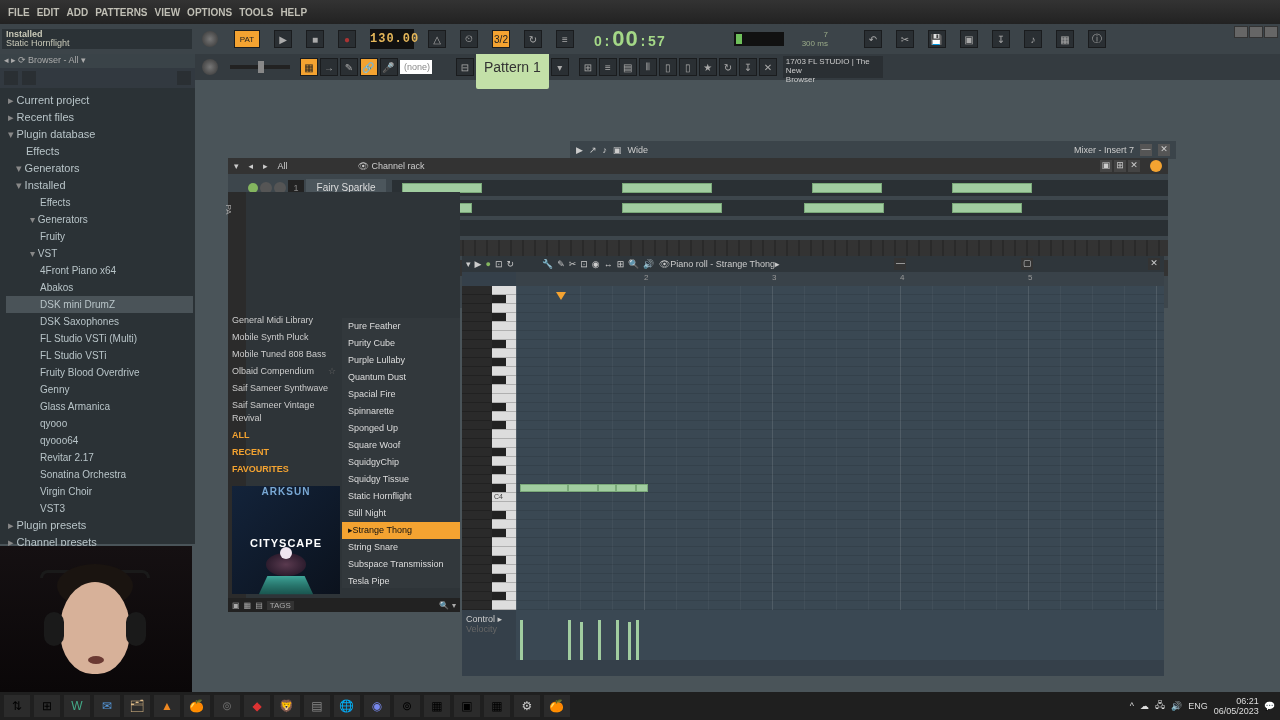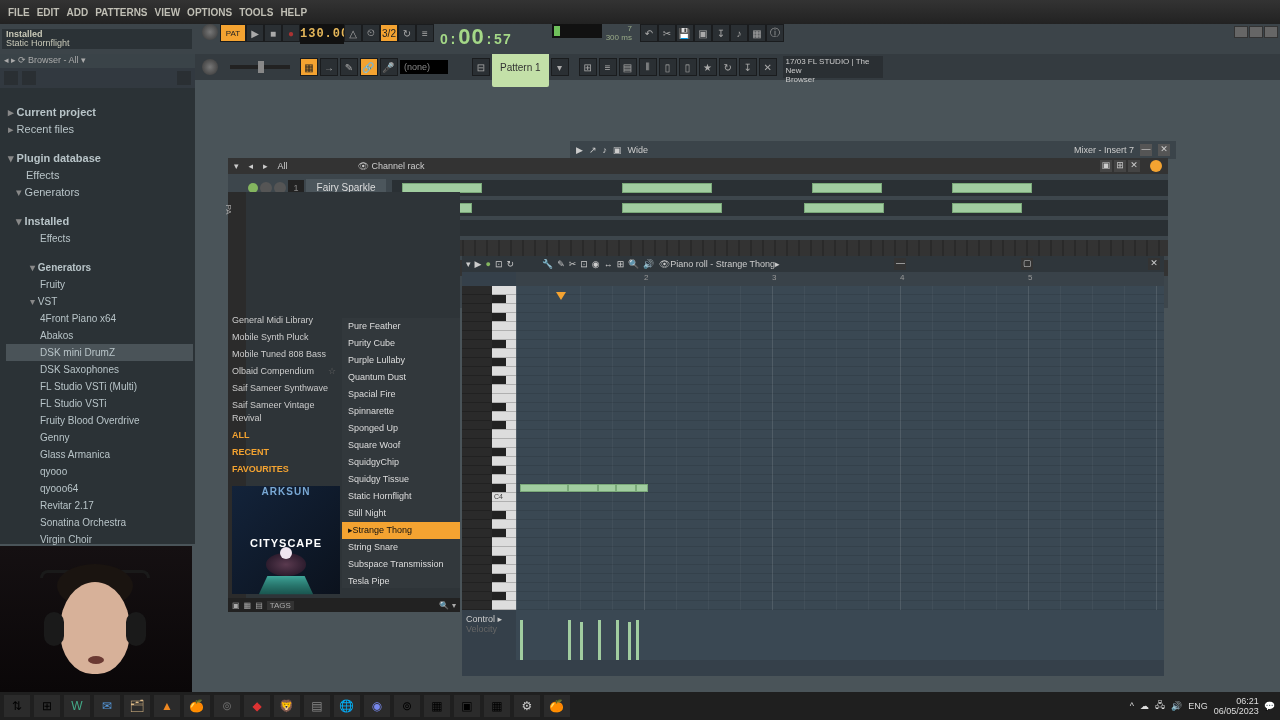--- a/index.html
+++ b/index.html
@@ -3,56 +3,56 @@
 <meta charset="utf-8">
 <style>
 * { margin:0; padding:0; box-sizing:border-box; font-family:Tahoma,Arial,sans-serif; user-select:none; }
 body { width:1280px; height:720px; background:#4a5459; overflow:hidden; position:relative; }
 
 
 .menubar { height:24px; background:linear-gradient(#333,#222); display:flex; gap:3px; padding-left:6px; align-items:center; font-size:10px; color:#c0bfb5; font-weight:bold;}
 .menubar span { cursor:pointer; padding:1px 2px;}
 
 
-.toolrow { height:30px; background:#3c4449; display:flex; padding:0 4px; gap:0; position:relative;}
+.toolrow { height:30px; background:#3c4449; display:flex; align-items:center; padding:0 4px; gap:14px; position:relative;}
 .hintbox { width:190px; height:20px; background:#2b3236; color:#c9c9b8; font-size:10px; padding:1px 4px; line-height:9px; position:absolute; left:2px; top:29px;}
 .hintbox .l1 { font-weight:bold; font-size:9px; }
 .hintbox .l2 { font-size:9px; }
 .knob { width:16px; height:16px; border-radius:50%; background:radial-gradient(#777,#333); margin:0 2px;}
 .tbtn { width:18px; height:18px; background:#2a2f33; border:1px solid #1a1c1e; display:inline-flex; align-items:center; justify-content:center; color:#aaa; font-size:10px;}
 .tbtn.on { background:#f4a331; color:#222;}
 .tempo { width:44px; height:20px; background:#111; color:#e5b75a; font-family:'Courier New',monospace; font-size:12px; text-align:center; line-height:20px; font-weight:bold; letter-spacing:1px;}
 .timedisp { color:#a4d887; font-family:'Courier New',monospace; font-size:14px; font-weight:bold; padding:0 6px; letter-spacing:1px;}
 .timedisp .big { font-size:22px; }
-.patbox { background:#c3e0a8; color:#333; font-size:10px; padding:14px 8px; border-radius:2px;}
+.patbox { background:#c3e0a8; color:#333; font-size:14px; padding:14px 8px; border-radius:2px;}
 .meter { width:50px; height:14px; background:#111; position:relative; margin:0 4px;}
 .meterbar { position:absolute; left:2px; top:2px; width:6px; height:10px; background:#6fc05b;}
 .infobox { width:100px; height:22px; background:#2a2f33; font-size:8px; color:#ccc; padding:1px 3px; margin-left:4px;}
 .winctrl { position:absolute; right:2px; top:2px; display:flex; gap:1px;}
 .winctrl div { width:14px; height:12px; background:#666; border:1px solid #333;}
 
 
 .toolrow2 { height:26px; background:#343b40; display:flex; align-items:center; padding-left:200px; gap:2px;}
 .slider { width:60px; height:4px; background:#222; position:relative; margin:0 8px;}
 .slider::after{content:'';position:absolute;width:6px;height:12px;background:#888;top:-4px;left:28px;}
-.combo { background:#000000; color:#888; font-size:9px; padding:2px 4px; width:48px;}
+.combo { background:#ffffff; color:#888; font-size:9px; padding:2px 4px; width:32px;}
 
 
 .browser { position:absolute; left:0; top:54px; width:195px; height:490px; background:#2b3236; font-size:11px; color:#b8c4c8;}
 .browsehdr { height:14px; background:#3a4348; font-size:9px; color:#aaa; padding:1px 4px;}
 .browsehdr2 { height:20px; background:#323940; display:flex; align-items:center; padding:2px;}
 .browsehdr2 div { width:14px; height:14px; margin:0 2px; background:#2a2f33;}
 .tree { padding:4px 2px 2px 6px;}
 .tree div { padding:1px 0 1px 12px; cursor:pointer; font-size:11px; line-height:15px;}
 .tree .folder::before { content:'▸ '; color:#888; margin-left:-10px;}
 .tree .folder.open::before { content:'▾ ';}
 .tree .lvl1 { padding-left:20px;}
 .tree .lvl2 { padding-left:34px; font-size:10px;}
 .tree .sel { background:#4a5358;}
-.tree .strong { font-weight:bold;margin-top:12px;}
+.tree .strong { font-weight:normal;}
 
 
 .mixerstrip { position:absolute; left:570px; top:141px; right:104px; height:18px; background:#3b444a; display:flex; align-items:center; gap:6px; padding:0 6px; font-size:9px; color:#ccc;}
 .mixerstrip .mtitle { margin-left:auto;}
 .mixerstrip .x { width:12px;height:12px;background:#555;text-align:center;line-height:11px;}
 
 
 .chanrack { position:absolute; left:228px; top:158px; width:940px; height:150px; background:#3d464c;}
 .chanrack .chdr { height:16px; background:#333; display:flex; align-items:center; gap:10px; padding:0 6px; font-size:9px; color:#ccc;}
 .chanrack .chdr .close{margin-left:auto;width:12px;height:12px;background:#444;text-align:center;line-height:11px;}

